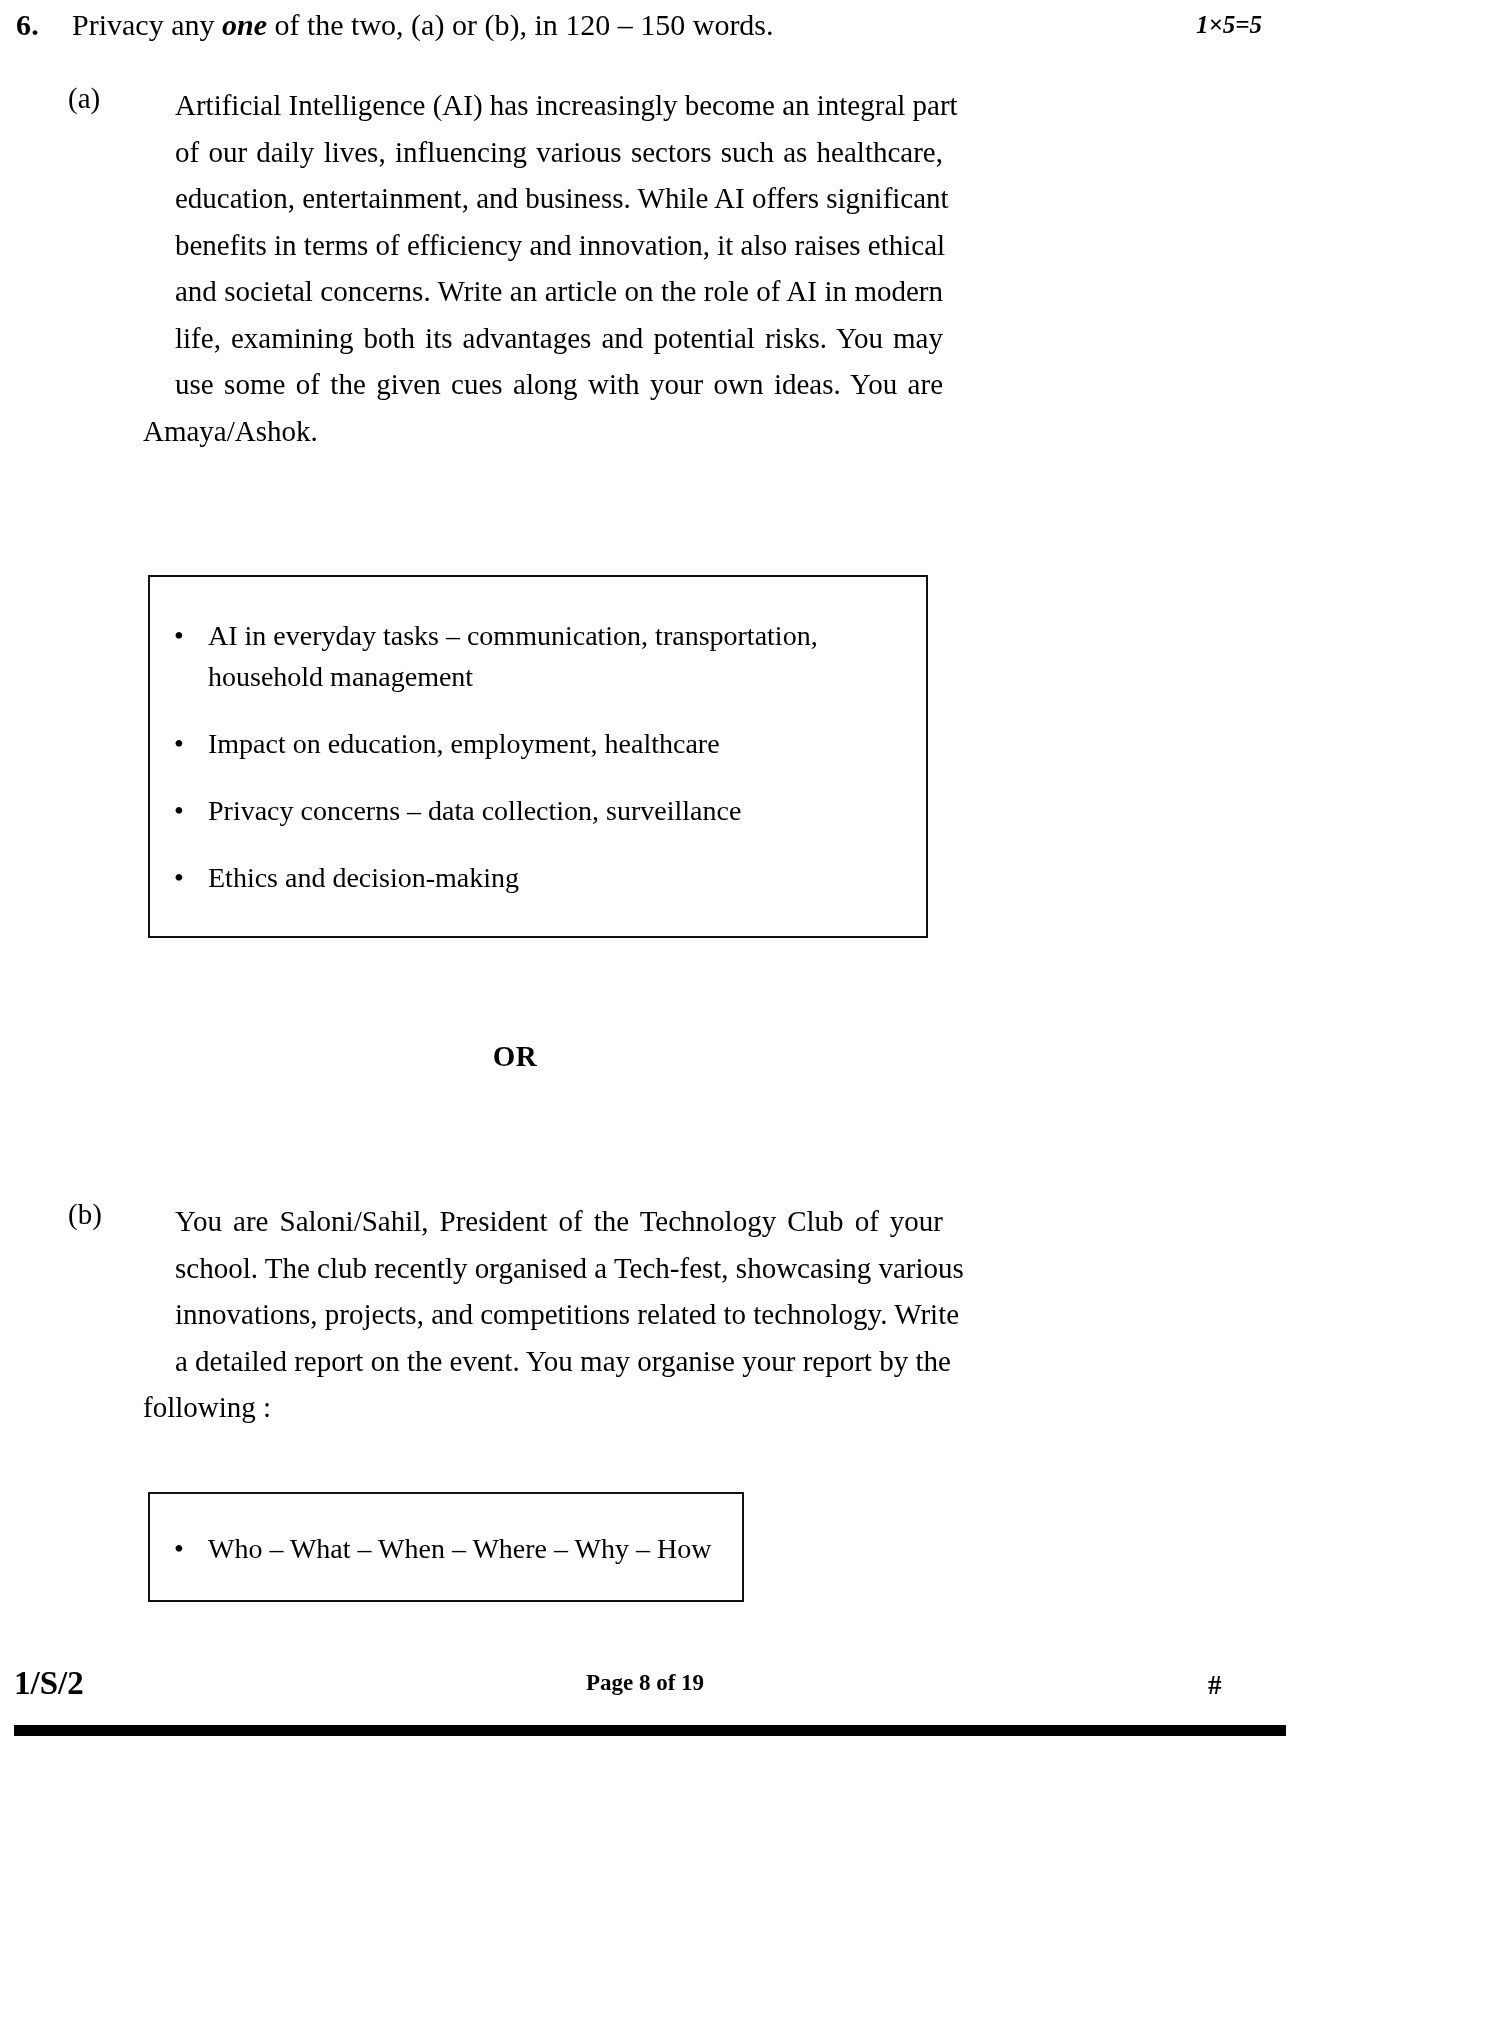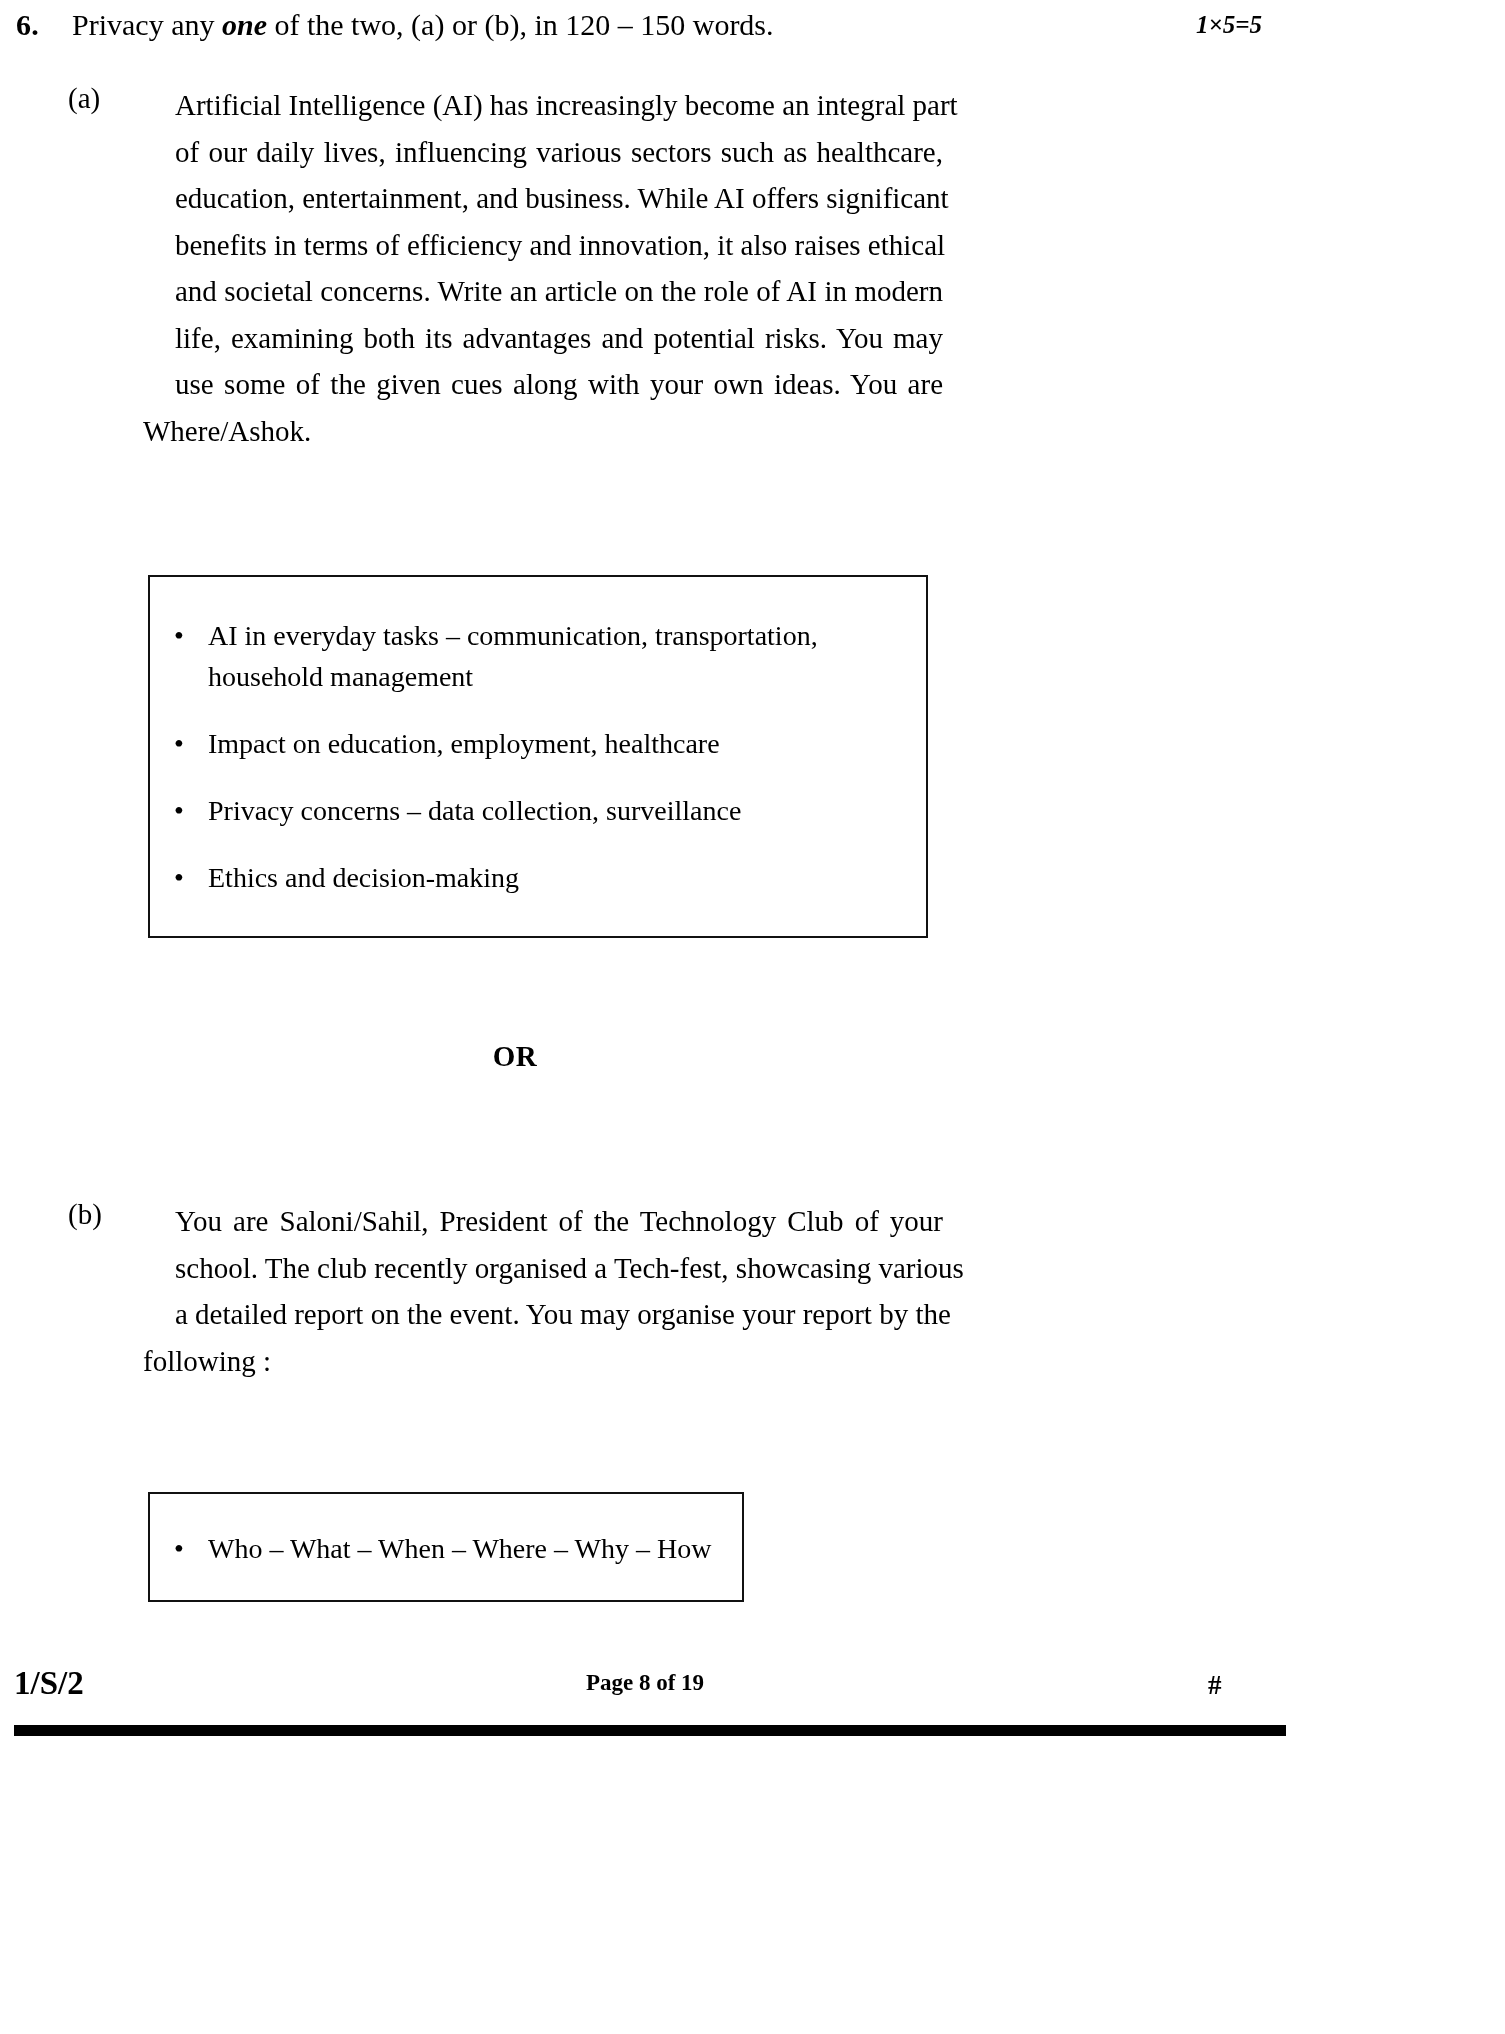--- a/index.html
+++ b/index.html
@@ -181,21 +181,21 @@
   <div class="part" style="top:82px;">
     <span class="part-label">(a)</span>
     <div class="part-body" style="top:0;">
       <span class="just-line">Artificial Intelligence (AI) has increasingly become an integral part</span>
       <span class="just-line">of our daily lives, influencing various sectors such as healthcare,</span>
       <span class="just-line">education, entertainment, and business. While AI offers significant</span>
       <span class="just-line">benefits in terms of efficiency and innovation, it also raises ethical</span>
       <span class="just-line">and societal concerns. Write an article on the role of AI in modern</span>
       <span class="just-line">life, examining both its advantages and potential risks. You may</span>
       <span class="just-line">use some of the given cues along with your own ideas. You are</span>
-      <span class="last-line">Where/Ashok.</span>
+      <span class="last-line">Amaya/Ashok.</span>
     </div>
   </div>
 
   <div class="cue-box" style="left:148px; top:575px; width:780px; height:136px;
               padding:38px 24px 38px 0; height:auto; min-height:278px;">
     <ul class="cue-list">
       <li class="cue-item">
         <span class="cue-bullet">•</span>
         <span>AI in everyday tasks – communication, transportation, household management</span>
       </li>
@@ -214,20 +214,21 @@
     </ul>
   </div>
 
   <div class="or-divider" style="top:1040px;">OR</div>
 
   <div class="part" style="top:1198px;">
     <span class="part-label">(b)</span>
     <div class="part-body" style="top:0;">
       <span class="just-line">You are Saloni/Sahil, President of the Technology Club of your</span>
       <span class="just-line">school. The club recently organised a Tech-fest, showcasing various</span>
+      <span class="just-line">innovations, projects, and competitions related to technology. Write</span>
       <span class="just-line">a detailed report on the event. You may organise your report by the</span>
       <span class="last-line">following :</span>
     </div>
   </div>
 
   <div class="cue-box" style="left:148px; top:1492px; width:596px; height:110px; padding:34px 24px 0 0;">
     <ul class="cue-list">
       <li class="cue-item">
         <span class="cue-bullet">•</span>
         <span>Who – What – When – Where – Why – How</span>

